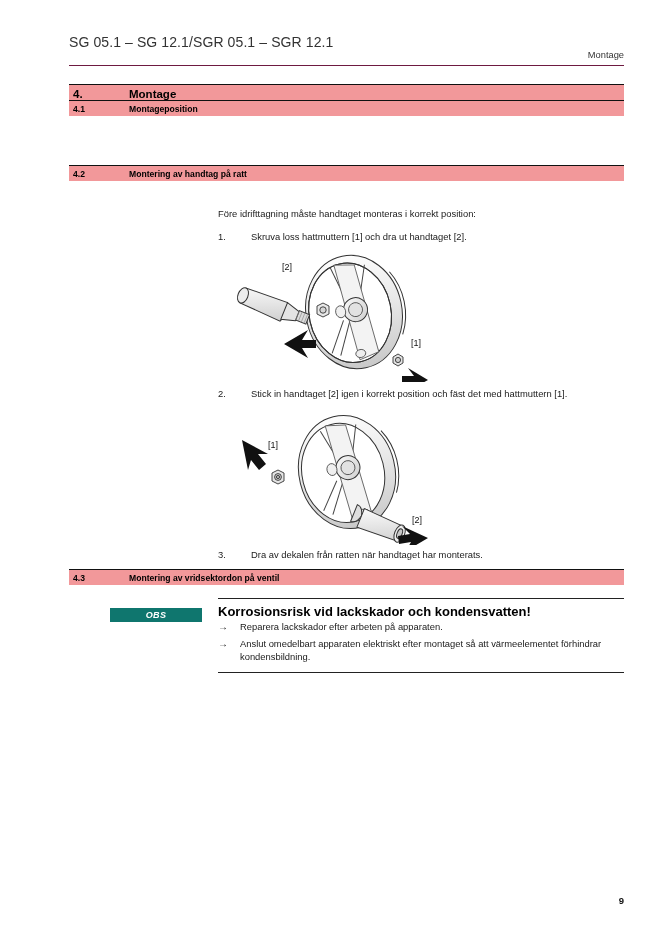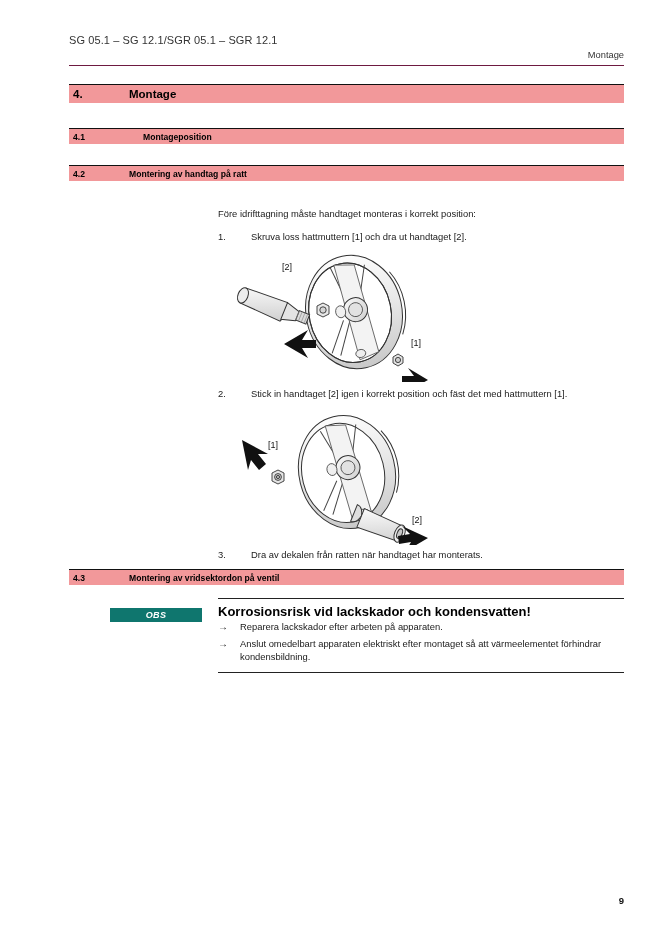--- a/index.html
+++ b/index.html
@@ -13,21 +13,21 @@
     font-family: "Liberation Sans", sans-serif;
     color: #1a1a1a;
     overflow: hidden;
   }
 
   .page { position: absolute; inset: 0; }
 
   
   .runhead-left {
     position: absolute; left: 69px; top: 34px;
-    font-size: 11px; color: #333;
+    font-size: 14px; color: #333;
     letter-spacing: .1px;
     white-space: nowrap;
   }
   .runhead-right {
     position: absolute; right: 38px; top: 50px;
     font-size: 9.3px; color: #333;
     white-space: nowrap;
   }
   .head-rule {
     position: absolute; left: 69px; top: 65px;
@@ -121,21 +121,21 @@
 
   <div class="runhead-left">SG 05.1 – SG 12.1/SGR 05.1 – SGR 12.1</div>
   <div class="runhead-right">Montage</div>
   <div class="head-rule"></div>
 
   <div class="bar lvl1" style="top:84px;">
     <span class="num">4.</span>
     <span class="ttl">Montage</span>
   </div>
 
-  <div class="bar lvl2" style="top:128px;gap:14px;">
+  <div class="bar lvl2" style="top:100px;">
     <span class="num">4.1</span>
     <span class="ttl">Montageposition</span>
   </div>
 
   <div class="bar lvl2" style="top:165px;">
     <span class="num">4.2</span>
     <span class="ttl">Montering av handtag på ratt</span>
   </div>
   <div class="body-text" style="top:207px;">Före idrifttagning måste handtaget monteras i korrekt position:</div>
 

